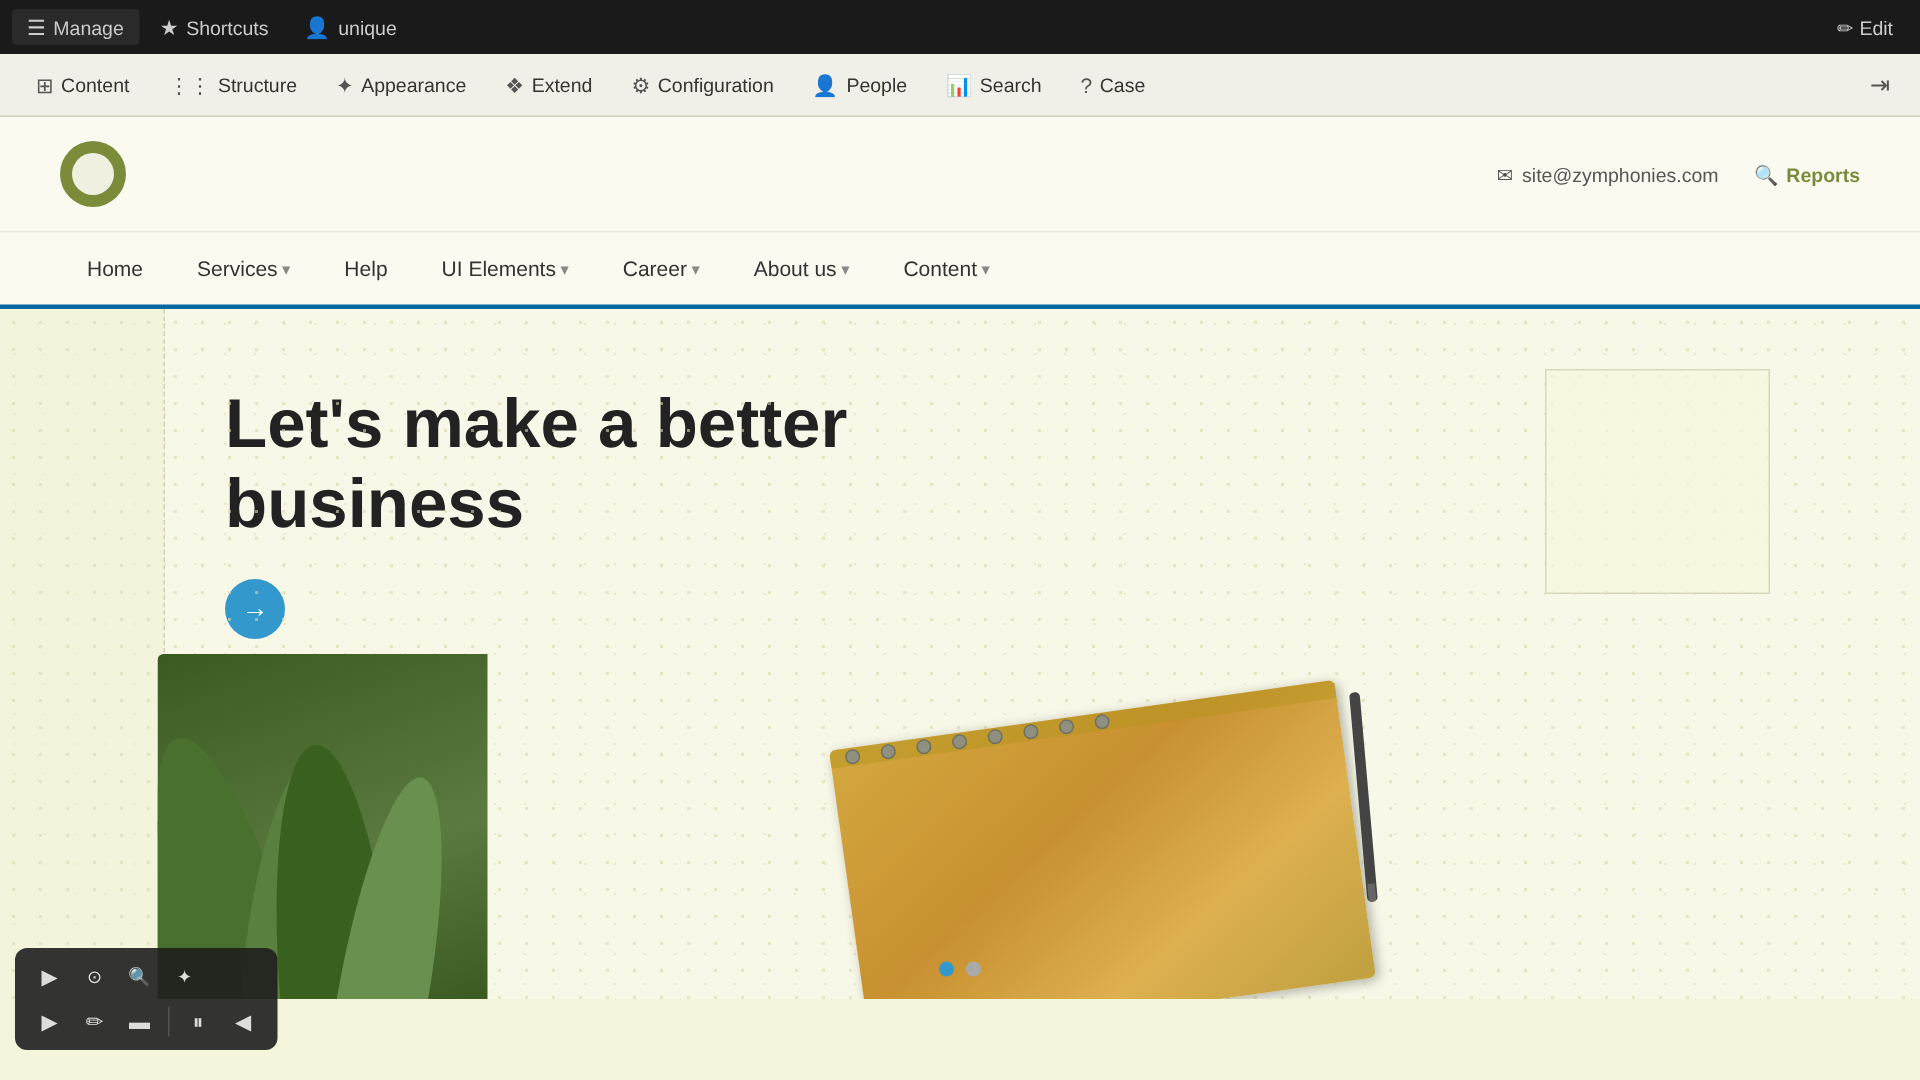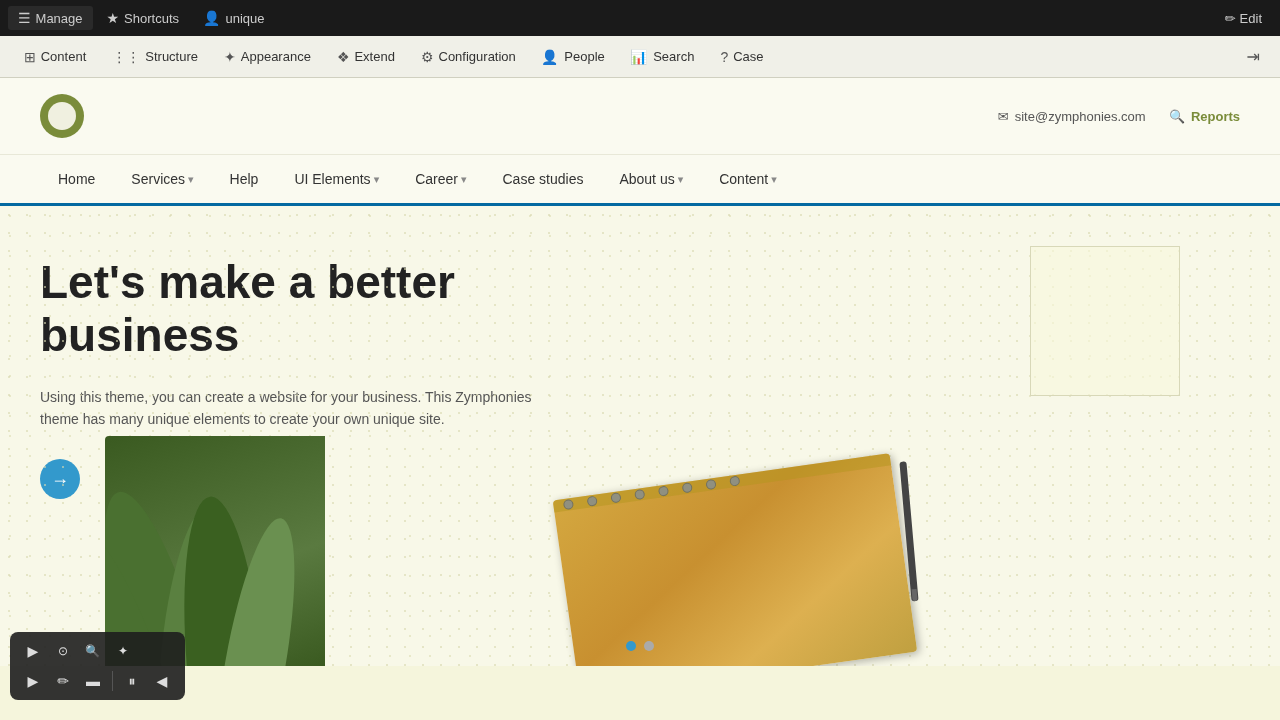--- a/index.html
+++ b/index.html
@@ -150,21 +150,20 @@
       background-image: radial-gradient(circle, #e8e8c8 1px, transparent 1px);
       background-size: 20px 20px;
       min-height: 460px;
       display: flex;
       position: relative;
       overflow: hidden;
     }
     .hero-content-wrapper {
       display: flex;
       width: 100%;
-      flex-direction: column;
     }
     .hero-sidebar {
       width: 110px;
       background: rgba(240,240,210,0.5);
       border-right: 1px dashed #d0d0b0;
     }
     .hero-content {
       padding: 50px 40px;
       max-width: 700px;
     }
@@ -361,39 +360,35 @@
   </a>
   <a class="site-nav-item">
     <span>UI Elements</span>
     <span class="chevron">▾</span>
   </a>
   <a class="site-nav-item">
     <span>Career</span>
     <span class="chevron">▾</span>
   </a>
   <a class="site-nav-item">
-    <span>Case studies</span>
-  </a>
-  <a class="site-nav-item">
     <span>About us</span>
     <span class="chevron">▾</span>
   </a>
   <a class="site-nav-item">
     <span>Content</span>
     <span class="chevron">▾</span>
   </a>
 </div>
 
 <div class="hero">
   <div class="hero-bg-dots"></div>
   <div class="hero-content-wrapper">
     <div class="hero-sidebar"></div>
     <div class="hero-content">
       <h1 class="hero-title">Let's make a better<br>business</h1>
-      <p class="hero-description">Using this theme, you can create a website for your business. This Zymphonies theme has many unique elements to create your own unique site.</p>
       <div class="hero-arrow-btn">
         <span>→</span>
       </div>
     </div>
     <div class="hero-deco-box"></div>
   </div>
 
   <div style="position:absolute;bottom:0;left:105px;right:295px;height:230px;overflow:hidden;border-radius:4px 4px 0 0;">
 
     <div style="position:absolute;left:0;bottom:0;width:220px;height:230px;background:linear-gradient(160deg,#3a5a20 0%,#4a6a30 30%,#5a7a40 60%,#3a5a20 100%);">

